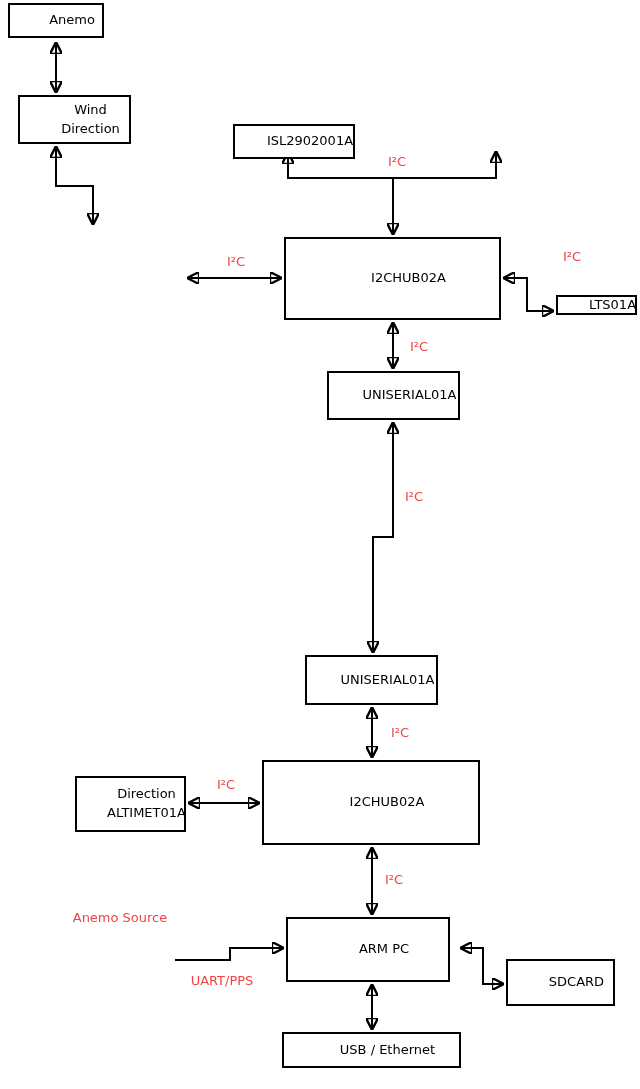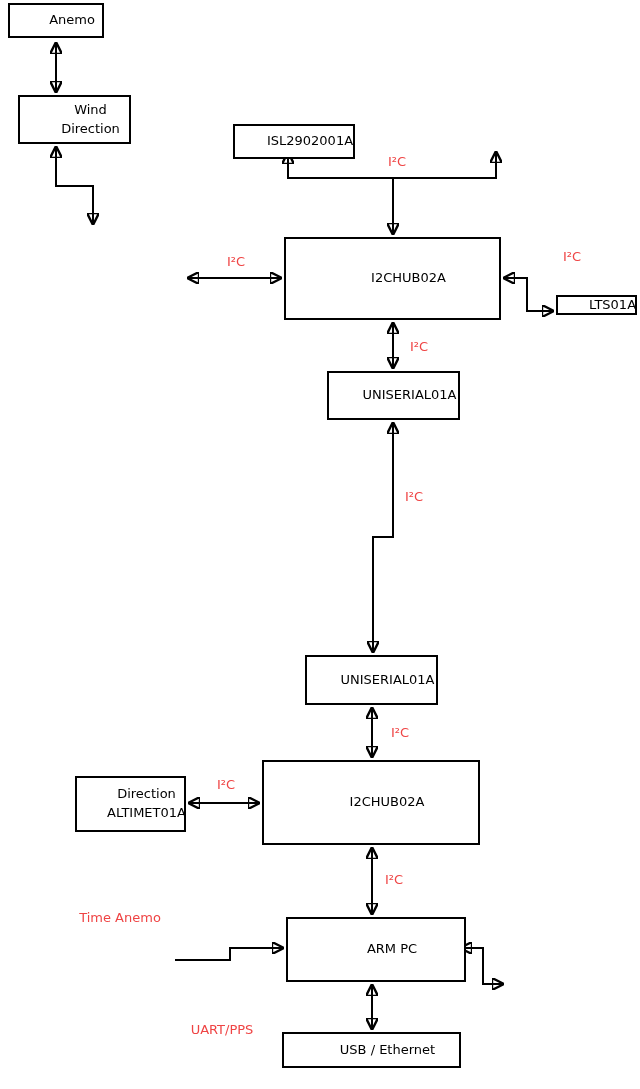--- a/index.html
+++ b/index.html
@@ -109,25 +109,28 @@
 
   <div class="node" style="left:262px;top:760px;width:218px;height:85px">
     <span>I2CHUB02A</span>
   </div>
 
   <div class="node" style="left:75px;top:776px;width:111px;height:56px">
     <span>Direction
 ALTIMET01A</span>
   </div>
 
-  <div class="node" style="left:286px;top:917px;width:180px;height:65px">
+  <div class="node" style="left:286px;top:917px;width:164px;height:65px">
     <span>ARM PC</span>
   </div>
 
 
+  <div class="node" style="left:506px;top:959px;width:109px;height:47px">
+    <span>SDCARD</span>
+  </div>
 
   <div class="node" style="left:282px;top:1032px;width:179px;height:36px">
     <span>USB / Ethernet</span>
   </div>
 
   <div class="edge-label" style="left:397px;top:161px">I²C</div>
 
   <div class="edge-label" style="left:236px;top:261px">I²C</div>
 
   <div class="edge-label" style="left:572px;top:256px">I²C</div>
@@ -135,17 +138,17 @@
   <div class="edge-label" style="left:419px;top:346px">I²C</div>
 
   <div class="edge-label" style="left:414px;top:496px">I²C</div>
 
   <div class="edge-label" style="left:400px;top:732px">I²C</div>
 
   <div class="edge-label" style="left:226px;top:784px">I²C</div>
 
   <div class="edge-label" style="left:394px;top:879px">I²C</div>
 
-  <div class="edge-label" style="left:120px;top:917px">Time Anemo</div>
+  <div class="edge-label" style="left:120px;top:917px">Anemo Source</div>
 
-  <div class="edge-label" style="left:222px;top:1029px">UART/PPS</div>
+  <div class="edge-label" style="left:222px;top:980px">UART/PPS</div>
 
 </div>
 
 </body></html>

